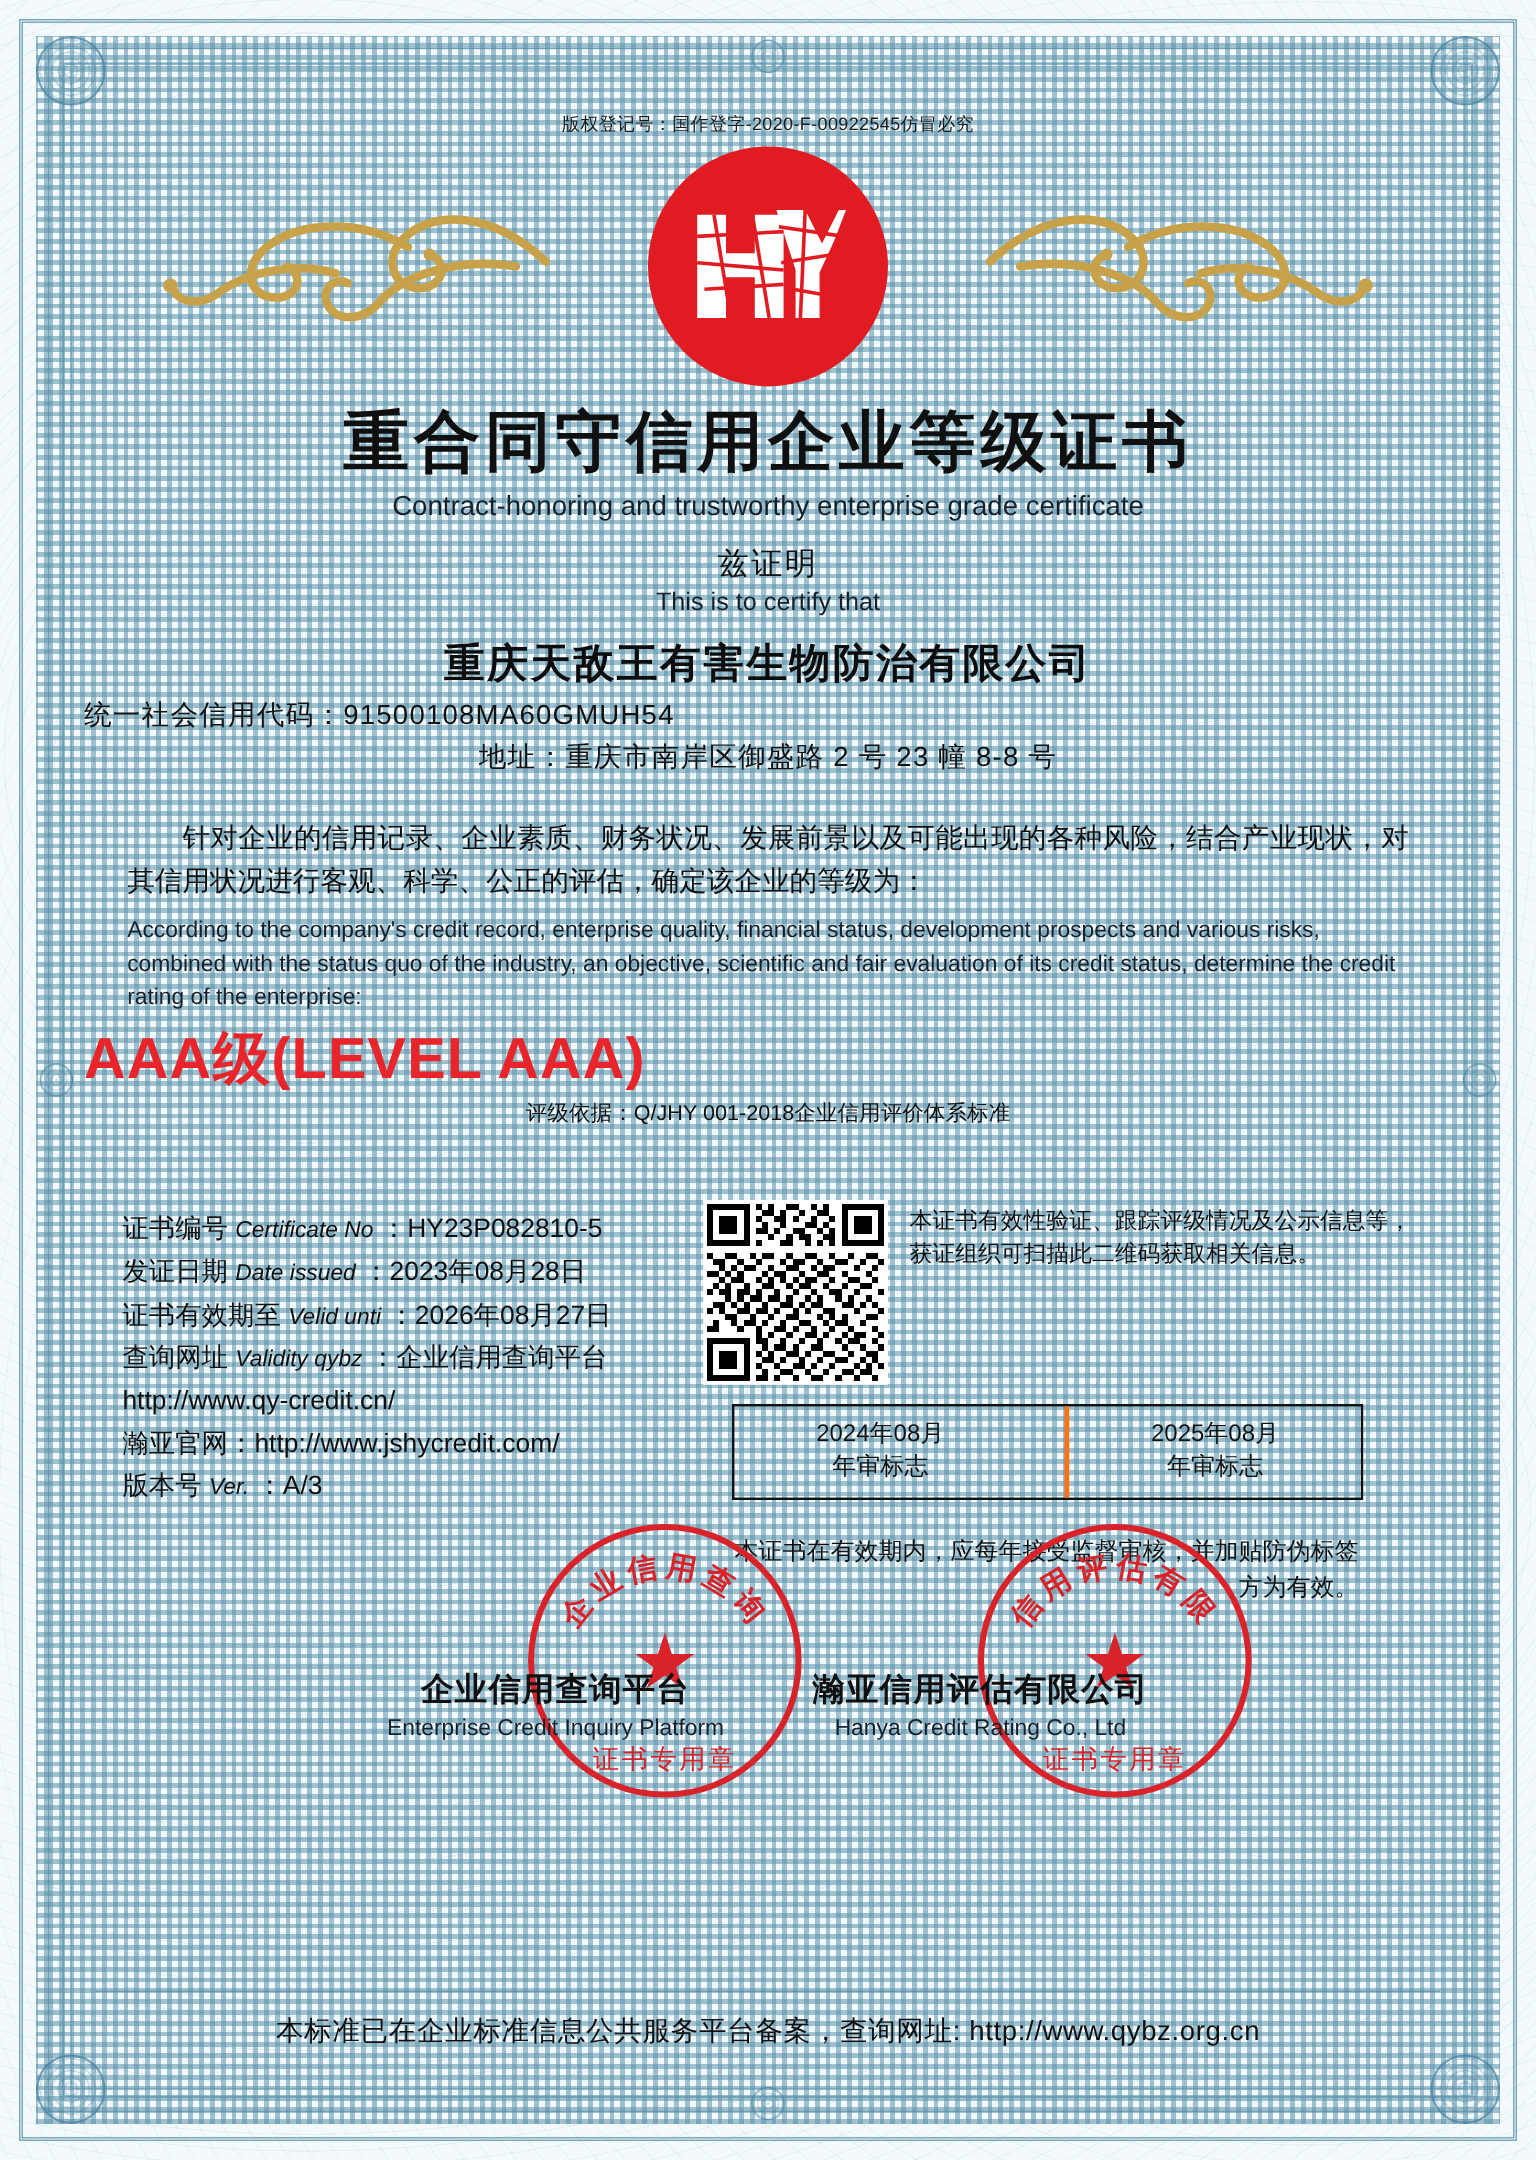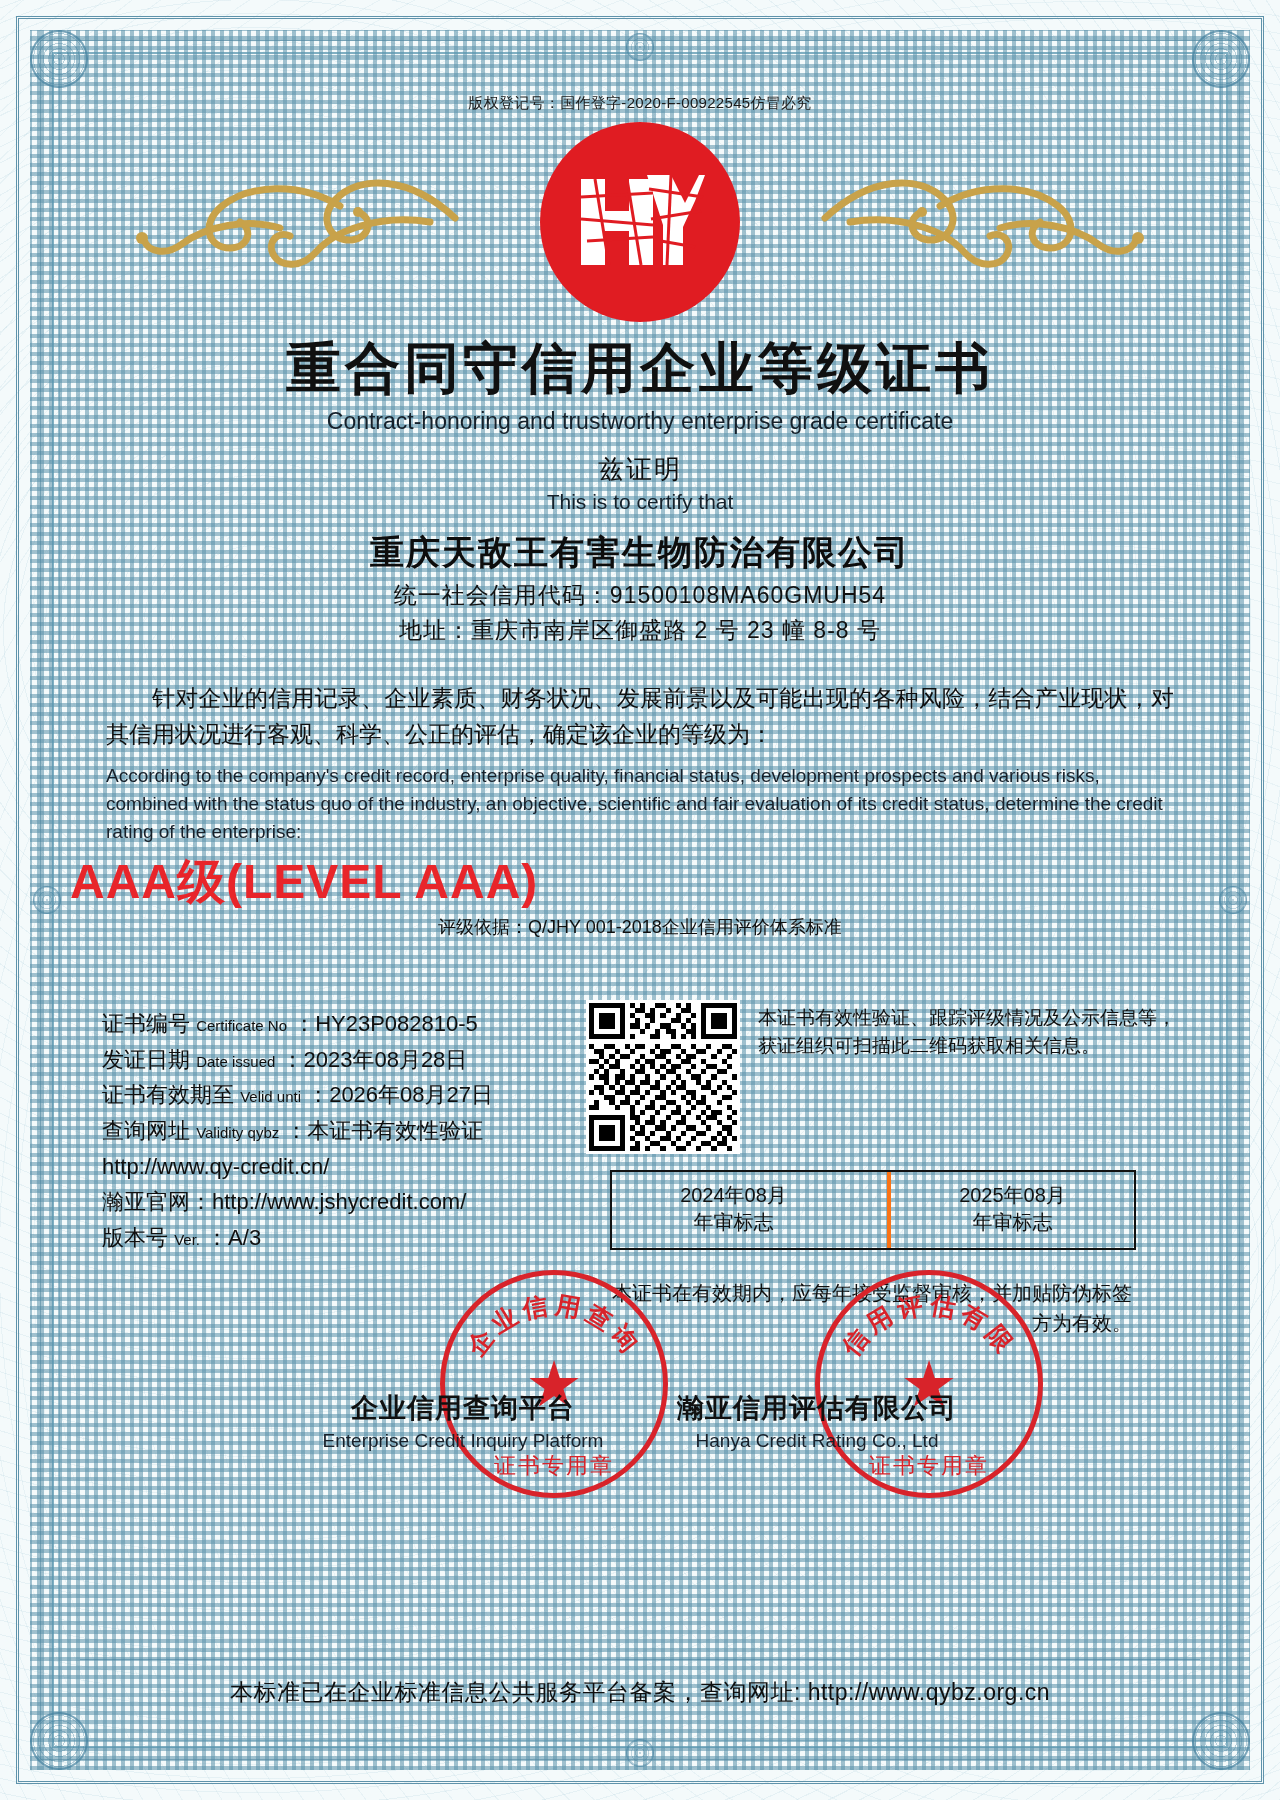--- a/index.html
+++ b/index.html
@@ -181,21 +181,21 @@
     top: 460px; left: 0; right: 0;
     text-align: center;
     font-size: 34px;
     font-weight: bold;
     letter-spacing: 2px;
     color: #0d0d0d;
   }
   .credit-code {
     position: absolute;
     top: 510px; left: 0; right: 0;
-    text-align: center;
+    text-align: left;
     font-size: 23px;
     color: #111;
     letter-spacing: 1px;
   }
   .address {
     position: absolute;
     top: 545px; left: 0; right: 0;
     text-align: center;
     font-size: 23px;
     color: #111;
@@ -250,21 +250,21 @@
   
   .details {
     position: absolute;
     top: 936px;
     left: 32px;
     width: 560px;
     font-size: 22px;
     color: #0f0f0f;
     line-height: 1.62;
   }
-  .details .lbl-en { font-size: 15px; }
+  .details .lbl-en { font-size: 19px; font-style: italic; }
 
   
   .qr-area {
     position: absolute;
     top: 930px;
     right: 24px;
     width: 600px;
   }
   .qr-top {
     display: flex;
@@ -495,21 +495,21 @@
         <span>：2023年08月28日</span>
       </div>
       <div>
         <span>证书有效期至</span>
         <span class="lbl-en">Velid unti</span>
         <span>：2026年08月27日</span>
       </div>
       <div>
         <span>查询网址</span>
         <span class="lbl-en">Validity qybz</span>
-        <span>：本证书有效性验证</span>
+        <span>：企业信用查询平台</span>
       </div>
       <div>http://www.qy-credit.cn/</div>
       <div>瀚亚官网：http://www.jshycredit.com/</div>
       <div>
         <span>版本号</span>
         <span class="lbl-en">Ver.</span>
         <span>：A/3</span>
       </div>
     </div>
 

